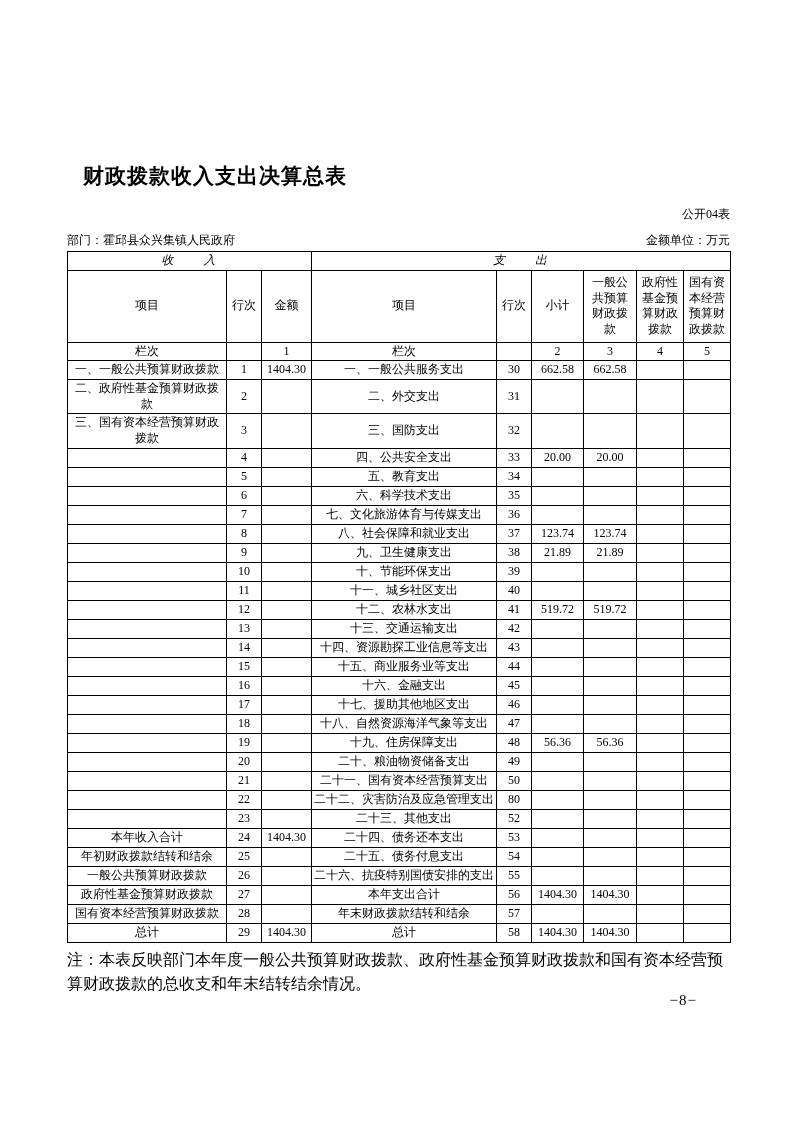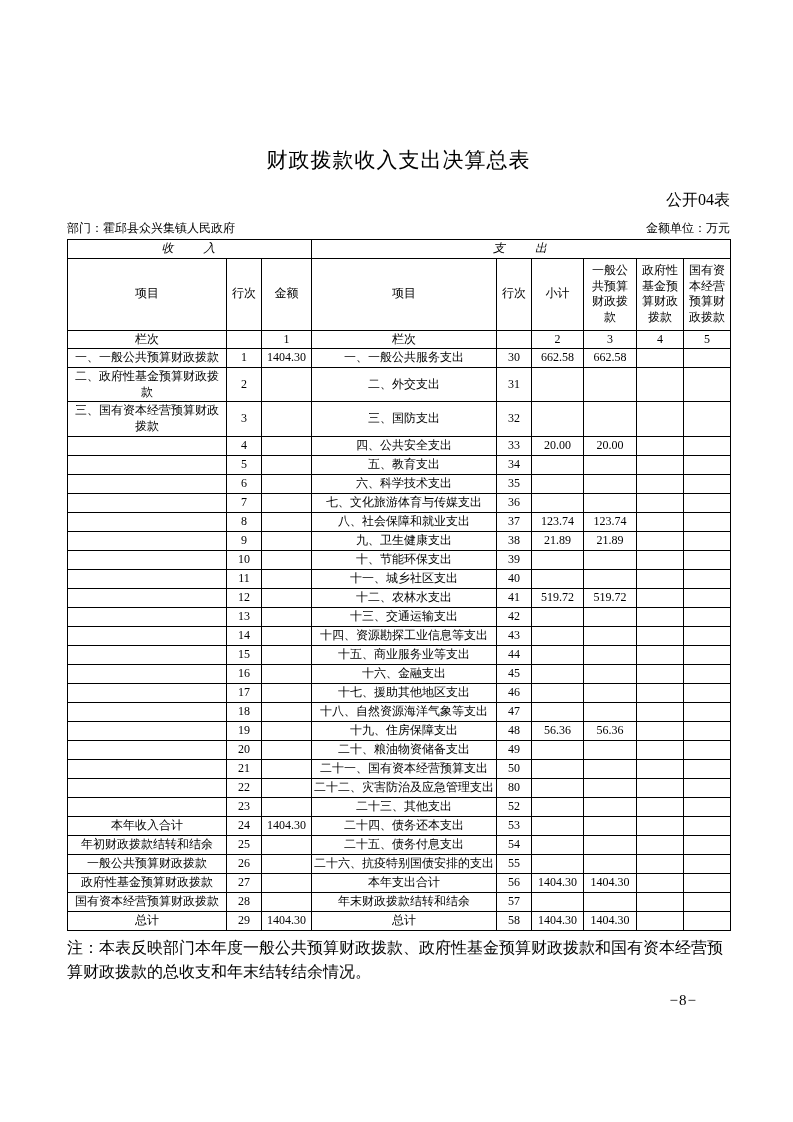--- a/index.html
+++ b/index.html
@@ -11,29 +11,28 @@
     font-family: "Liberation Serif", serif;
     position: relative;
     overflow: hidden;
   }
   .page {
     width: 663px;
     margin-left: 67px;
     padding-top: 146px;
   }
   .title {
-    margin: 0;
+    margin: 16px;
     font-size: 21px;
-    font-weight: normal;
-    text-align: center;
+    font-weight: bold;
     letter-spacing: 1px;
   }
   .form-code {
     text-align: right;
-    font-size: 16px;
+    font-size: 12px;
     margin-top: 16px;
   }
   .meta-row {
     display: flex;
     justify-content: space-between;
     font-size: 12px;
     margin-top: 9px;
     margin-bottom: 2px;
   }
   table.main-table {

